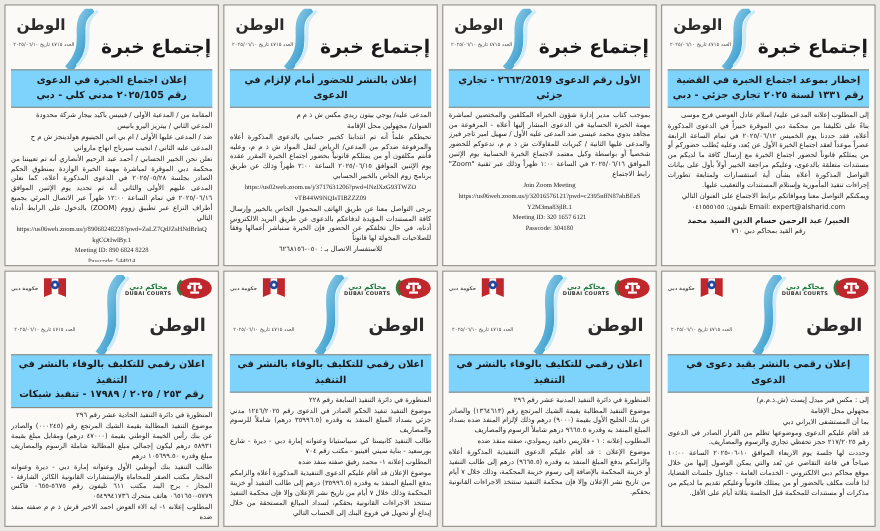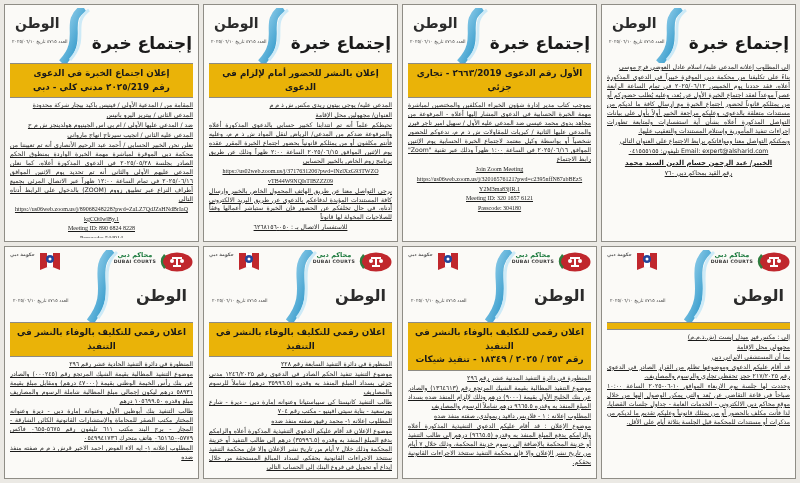--- a/index.html
+++ b/index.html
@@ -16,34 +16,34 @@
   
   .mast-top{position:relative;height:55px;flex:0 0 auto;}
   .mast-head-title{position:absolute;top:25px;right:1px;font-size:17px;font-weight:bold;direction:rtl;letter-spacing:-0.5px;}
   .watan{position:absolute;top:7px;left:5px;font-size:14px;font-weight:bold;direction:rtl;z-index:2;color:#2b2b2b;}
   .issue{position:absolute;top:31px;left:2px;font-size:4.6px;direction:rtl;z-index:2;color:#444;}
   .swoosh{position:absolute;top:0;left:46px;width:34px;height:55px;z-index:1;}
   
   .mast-bot{position:relative;height:72px;flex:0 0 auto;}
   .swoosh-b{position:absolute;top:0;left:74px;width:34px;height:72px;z-index:1;}
   .logo-row{position:relative;z-index:2;display:flex;justify-content:space-between;align-items:flex-start;padding-top:2px;}
-  .gov-group,.courts-group{display:flex;gap:3px;}
+  .gov-group,.courts-group{display:flex;align-items:center;gap:3px;}
   .gov-txt{font-size:4.6px;font-weight:bold;color:#555;direction:rtl;text-align:center;line-height:1.2;}
   .courts-ar{font-size:6.5px;font-weight:bold;color:#1d7a3e;direction:rtl;text-align:center;line-height:1.1;}
   .courts-en{font-size:4.6px;font-weight:bold;color:#333;letter-spacing:.3px;}
   .watan-b{position:absolute;top:36px;right:6px;font-size:16px;font-weight:bold;direction:rtl;z-index:2;color:#2b2b2b;}
   .issue-b{position:absolute;top:48px;left:3px;font-size:4.6px;direction:rtl;z-index:2;color:#444;}
   
   .ttlbox{
-    background:#eab308;border-top:1px solid #8d8b84;border-bottom:1px solid #8d8b84;
+    background:#7dd3fc;border-top:1px solid #8d8b84;border-bottom:1px solid #8d8b84;
     text-align:center;font-weight:bold;font-size:8.8px;line-height:1.55;
     padding:3px 2px;direction:rtl;flex:0 0 auto;margin-bottom:3px;
   }
   .body{flex:1 1 auto;font-size:6.2px;line-height:1.45;overflow:hidden;}
-  .ln{margin:0 0 1px 0;text-decoration:underline;}
+  .ln{margin:0 0 1px 0;}
   .s-j{text-align:justify;direction:rtl;}
   .s-r{text-align:right;direction:rtl;}
   .s-c{text-align:center;direction:rtl;}
   .s-l{text-align:center;direction:ltr;font-family:"Liberation Serif",serif;font-size:6px;}
   .s-sig{text-align:center;direction:rtl;font-weight:bold;font-size:6.9px;margin-top:2px;}
 </style>
 </head>
 <body>
 
 <div class="page">
@@ -61,21 +61,21 @@
             <path d="M28,0 C6,14 30,30 6,55" stroke="url(#g1a)" stroke-width="8" fill="none"></path>
             <path d="M33,2 C14,16 34,30 14,52" stroke="#cdeaf7" stroke-width="3" fill="none"></path>
           </svg>
       </div>
       <div class="mast-head-title">إجتماع خبرة</div>
       <div class="watan">الوطن</div>
       <div class="issue">العدد ٤٧١٥ تاريخ ٢٠٢٥/٠٦/١٠</div>
     </header>
     <div class="ttlbox">
       <div>إعلان اجتماع الخبرة في الدعوى</div>
-      <div>رقم ٢٠٢٥/219 مدني كلي - دبي</div>
+      <div>رقم ٢٠٢٥/105 مدني كلي - دبي</div>
     </div>
     <div class="body">
         <div class="ln s-r">المقامة من / المدعية الأولى / فينيس باكيد بيجار شركة محدودة</div>
         <div class="ln s-r">المدعي الثاني / بيتريز اليرو بانيس</div>
         <div class="ln s-r">ضد / المدعى عليها الأولى / ام بي اس الجينيوم هولدينجز ش م ح</div>
         <div class="ln s-r">المدعى عليه الثاني / انجيب سيرناج انهاج مارواني</div>
         <div class="ln s-j">نعلن نحن الخبير الحسابي / أحمد عبد الرحيم الأنصاري أنه تم تعييننا من محكمة دبي الموقرة لمباشرة مهمة الخبرة الواردة بمنطوق الحكم الصادر بجلسة ٢٠٢٥/٠٥/٢٨ في الدعوى المذكورة أعلاه، كما نعلن المدعى عليهم الأولى والثاني أنه تم تحديد يوم الإثنين الموافق ٢٠٢٥/٠٦/١٦ في تمام الساعة ١٢:٠٠ ظهراً عبر الاتصال المرئي بجميع أطراف النزاع عبر تطبيق زووم (ZOOM) بالدخول على الرابط أدناه التالي</div>
         <div class="ln s-l">https://us06web.zoom.us/j/89068248228?pwd=ZaLZ7QdJZsHNdBrIaQ</div>
         <div class="ln s-l">kgCOtIwlBy.1</div>
         <div class="ln s-l">Meeting ID: 890 6824 8228</div>
@@ -139,20 +139,24 @@
       <div class="swoosh">
         <svg width="34" height="55" viewBox="0 0 34 55">
             <path d="M28,0 C6,14 30,30 6,55" stroke="url(#g1a)" stroke-width="8" fill="none"></path>
             <path d="M33,2 C14,16 34,30 14,52" stroke="#cdeaf7" stroke-width="3" fill="none"></path>
           </svg>
       </div>
       <div class="mast-head-title">إجتماع خبرة</div>
       <div class="watan">الوطن</div>
       <div class="issue">العدد ٤٧١٥ تاريخ ٢٠٢٥/٠٦/١٠</div>
     </header>
+    <div class="ttlbox">
+      <div>إخطار بموعد اجتماع الخبرة في القضية</div>
+      <div>رقم ١٣٣١ لسنة ٢٠٢٥ تجاري جزئي - دبي</div>
+    </div>
     <div class="body">
         <div class="ln s-r">إلى المطلوب إعلانه المدعى عليه/ اسلام عادل العوضي فرج موسى</div>
         <div class="ln s-j">بناءً على تكليفنا من محكمة دبي الموقرة خبيراً في الدعوى المذكورة أعلاه، فقد حددنا يوم الخميس ٢٠٢٥/٠٦/١٢ في تمام الساعة الرابعة عصراً موعداً لعقد اجتماع الخبرة الأول عن بُعد، وعليه يُطلب حضوركم أو من يمثلكم قانوناً لحضور اجتماع الخبرة مع إرسال كافة ما لديكم من مستندات متعلقة بالدعوى، وعليكم مراجعة الخبير أولاً بأول على بيانات التواصل المذكورة أعلاه بشأن أية استفسارات ولمتابعة تطورات إجراءات تنفيذ المأمورية وإستلام المستندات والتعقيب عليها.</div>
         <div class="ln s-j">ويمكنكم التواصل معنا وموافاتكم برابط الاجتماع على العنوان التالي</div>
         <div class="ln s-c">Email: expert@alsharid.com تليفون: ٠٤١٥٥٥١٥٥</div>
         <div class="ln s-sig">الخبير/ عبد الرحمن حسام الدين السيد محمد</div>
         <div class="ln s-c">رقم القيد بمحاكم دبي ٧٦٠</div>
       </div>
   </article>
 
@@ -192,20 +196,21 @@
                 <circle cx="23" cy="9" r="2" fill="#fff"></circle>
               </svg>
           </span>
         </div>
       </div>
       <div class="watan-b">الوطن</div>
       <div class="issue-b">العدد ٤٧١٥ تاريخ ٢٠٢٥/٠٦/١٠</div>
     </header>
     <div class="ttlbox">
       <div>اعلان رقمي للتكليف بالوفاء بالنشر في التنفيذ</div>
+      <div>رقم ٢٥٣ / ٢٠٢٥ / ١٧٩٨٩ - تنفيذ شيكات</div>
     </div>
     <div class="body">
         <div class="ln s-r">المنظورة في دائرة التنفيذ الحادية عشر رقم ٢٩٦</div>
         <div class="ln s-j">موضوع التنفيذ المطالبة بقيمة الشيك المرتجع رقم (٠٠٠٢٤٥) والصادر عن بنك رأس الخيمة الوطني بقيمة (٤٧٠٠٠ درهم) ومقابل مبلغ بقيمة ٥٨٩٣١ درهم ليكون إجمالي مبلغ المطالبة شاملة الرسوم والمصاريف مبلغ وقدره ١٠٥٦٩٩.٥٠ درهم</div>
         <div class="ln s-j">طالب التنفيذ بنك أبوظبي الأول وعنوانه إمارة دبي - ديرة وعنوانه المختار مكتب الصقر للمحاماة والإستشارات القانونية الكائن الشارقة - المجاز - برج البند مكتب ٦١١ تليفون رقم ٥٦٧٥-٠٦٥٥ فاكس ٥٧٧٩-٠٦٥١٦٥٠ هاتف متحرك ٠٥٤٩٩٤١٧٣٦</div>
         <div class="ln s-j">المطلوب إعلانه ١- ايه الاء العوض احمد الاخير قرش ذ م م صفته منفذ ضده</div>
       </div>
   </article>
 
   <article class="card">
@@ -297,21 +302,20 @@
                 <circle cx="23" cy="9" r="2" fill="#fff"></circle>
               </svg>
           </span>
         </div>
       </div>
       <div class="watan-b">الوطن</div>
       <div class="issue-b">العدد ٤٧١٥ تاريخ ٢٠٢٥/٠٦/١٠</div>
     </header>
     <div class="ttlbox">
       <div>اعلان رقمي للتكليف بالوفاء بالنشر في التنفيذ</div>
-      <div>رقم ٢٥٣ / ٢٠٢٥ / ١٨٣٤٩ - تنفيذ شيكات</div>
     </div>
     <div class="body">
         <div class="ln s-r">المنظورة في دائرة التنفيذ المدنية عشر رقم ٢٩٦</div>
         <div class="ln s-j">موضوع التنفيذ المطالبة بقيمة الشيك المرتجع رقم (١٣٦٤٦١٣) والصادر عن بنك الخليج الأول بقيمة (٩٠٠٠) درهم وذلك لإلزام المنفذ ضده بسداد المبلغ المنفذ به وقدره ٩٦٦٥.٥ درهم شاملاً الرسوم والمصاريف</div>
         <div class="ln s-j">المطلوب إعلانه : ١ - فلاريس دافيد ريمولدي، صفته منفذ ضده</div>
         <div class="ln s-j">موضوع الإعلان : قد أقام عليكم الدعوى التنفيذية المذكورة أعلاه والزامكم بدفع المبلغ المنفذ به وقدره (٩٦٦٥.٥) درهم إلى طالب التنفيذ أو خزينة المحكمة بالإضافة إلى رسوم خزينة المحكمة، وذلك خلال ٧ أيام من تاريخ نشر الإعلان وإلا فإن محكمة التنفيذ ستتخذ الاجراءات القانونية بحقكم.</div>
       </div>
   </article>
 
   <article class="card">
@@ -349,20 +353,21 @@
                 <circle cx="13" cy="9" r="2" fill="#fff"></circle>
                 <circle cx="23" cy="9" r="2" fill="#fff"></circle>
               </svg>
           </span>
         </div>
       </div>
       <div class="watan-b">الوطن</div>
       <div class="issue-b">العدد ٤٧١٥ تاريخ ٢٠٢٥/٠٦/١٠</div>
     </header>
     <div class="ttlbox">
+      <div>إعلان رقمي بالنشر بقيد دعوى في الدعوى</div>
     </div>
     <div class="body">
         <div class="ln s-r">إلى : مكس فير ميدل إيست (ش.ذ.م.م)</div>
         <div class="ln s-r">مجهولي محل الإقامة</div>
         <div class="ln s-r">بما أن المستشفى الايراني دبي</div>
         <div class="ln s-j">قد أقام عليكم الدعوى وموضوعها تظلم من القرار الصادر في الدعوى رقم ٢١٧/٢٠٢٥ حجز تحفظي تجاري والرسوم والمصاريف.</div>
         <div class="ln s-j">وحددت لها جلسة يوم الاربعاء الموافق ١٠-٠٦-٢٠٢٥ الساعة ١٠:٠٠ صباحاً في قاعة التقاضي عن بُعد والتي يمكن الوصول إليها من خلال موقع محاكم دبي الالكتروني - الخدمات العامة - جداول جلسات القضايا، لذا فأنت مكلف بالحضور أو من يمثلك قانونياً وعليكم تقديم ما لديكم من مذكرات أو مستندات للمحكمة قبل الجلسة بثلاثة أيام على الأقل.</div>
       </div>
   </article>
 

